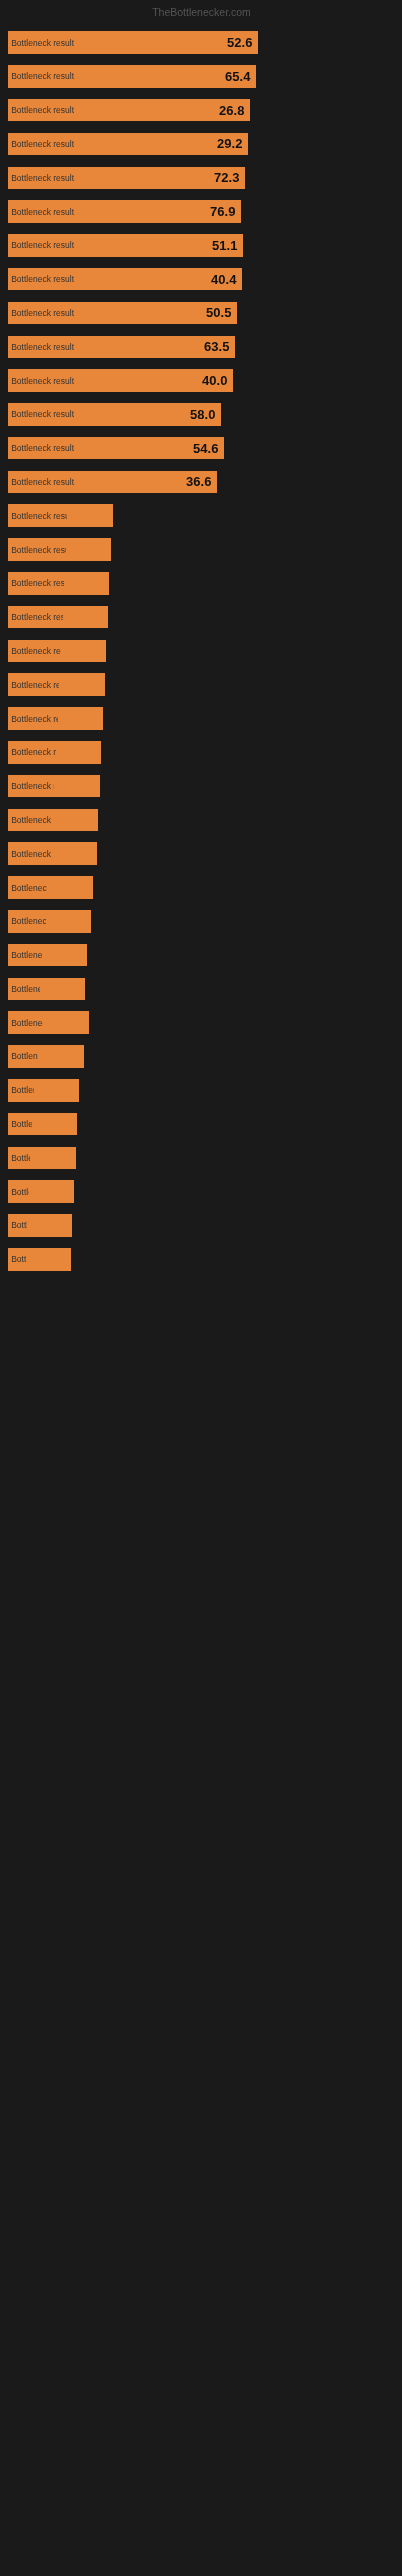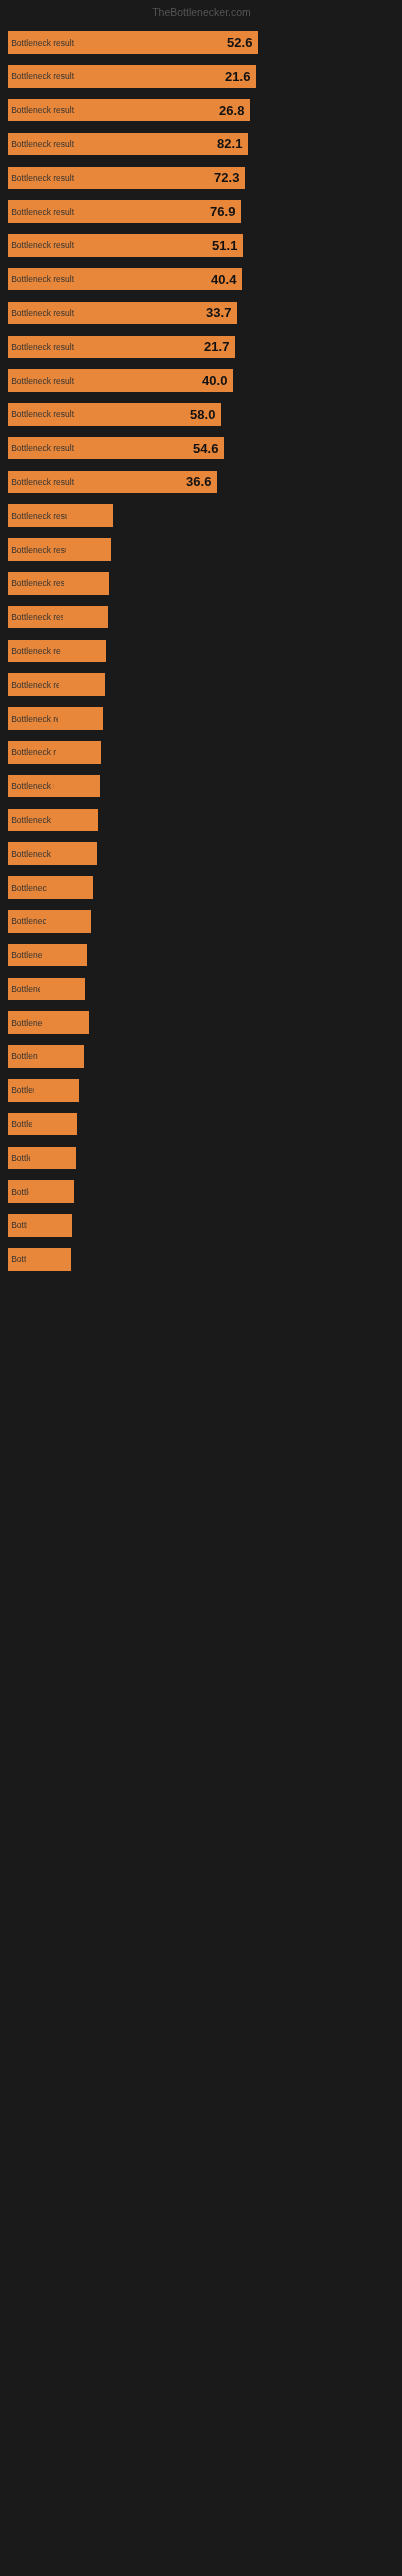--- a/index.html
+++ b/index.html
@@ -61,37 +61,37 @@
       <div class="bar-wrap" style="width: 100%;">
         <div class="bar" style="width: 250px; position: relative; min-width: 250px;">
           <span class="bar-value">52.6</span>
           <span style="position: absolute; left: 3.2px; top: 50%; transform: translateY(-50%); color: rgb(51, 51, 51); font-size: 8.5px; font-weight: 500; white-space: nowrap; overflow: hidden; max-width: 201px;">Bottleneck result</span>
         </div>
       </div>
     </div>
     <div class="bar-row">
       <div class="bar-wrap" style="width: 100%;">
         <div class="bar" style="width: 248px; position: relative; min-width: 248px;">
-          <span class="bar-value">21.6</span>
+          <span class="bar-value">65.4</span>
           <span style="position: absolute; left: 3.2px; top: 50%; transform: translateY(-50%); color: rgb(51, 51, 51); font-size: 8.5px; font-weight: 500; white-space: nowrap; overflow: hidden; max-width: 200px;">Bottleneck result</span>
         </div>
       </div>
     </div>
     <div class="bar-row">
       <div class="bar-wrap" style="width: 100%;">
         <div class="bar" style="width: 242px; position: relative; min-width: 242px;">
           <span class="bar-value">26.8</span>
           <span style="position: absolute; left: 3.2px; top: 50%; transform: translateY(-50%); color: rgb(51, 51, 51); font-size: 8.5px; font-weight: 500; white-space: nowrap; overflow: hidden; max-width: 193px;">Bottleneck result</span>
         </div>
       </div>
     </div>
     <div class="bar-row">
       <div class="bar-wrap" style="width: 100%;">
         <div class="bar" style="width: 240px; position: relative; min-width: 240px;">
-          <span class="bar-value">82.1</span>
+          <span class="bar-value">29.2</span>
           <span style="position: absolute; left: 3.2px; top: 50%; transform: translateY(-50%); color: rgb(51, 51, 51); font-size: 8.5px; font-weight: 500; white-space: nowrap; overflow: hidden; max-width: 192px;">Bottleneck result</span>
         </div>
       </div>
     </div>
     <div class="bar-row">
       <div class="bar-wrap" style="width: 100%;">
         <div class="bar" style="width: 237px; position: relative; min-width: 237px;">
           <span class="bar-value">72.3</span>
           <span style="position: absolute; left: 3.2px; top: 50%; transform: translateY(-50%); color: rgb(51, 51, 51); font-size: 8.5px; font-weight: 500; white-space: nowrap; overflow: hidden; max-width: 189px;">Bottleneck result</span>
         </div>
@@ -117,29 +117,29 @@
       <div class="bar-wrap" style="width: 100%;">
         <div class="bar" style="width: 234px; position: relative; min-width: 234px;">
           <span class="bar-value">40.4</span>
           <span style="position: absolute; left: 3.2px; top: 50%; transform: translateY(-50%); color: rgb(51, 51, 51); font-size: 8.5px; font-weight: 500; white-space: nowrap; overflow: hidden; max-width: 186px;">Bottleneck result</span>
         </div>
       </div>
     </div>
     <div class="bar-row">
       <div class="bar-wrap" style="width: 100%;">
         <div class="bar" style="width: 229px; position: relative; min-width: 229px;">
-          <span class="bar-value">33.7</span>
+          <span class="bar-value">50.5</span>
           <span style="position: absolute; left: 3.2px; top: 50%; transform: translateY(-50%); color: rgb(51, 51, 51); font-size: 8.5px; font-weight: 500; white-space: nowrap; overflow: hidden; max-width: 181px;">Bottleneck result</span>
         </div>
       </div>
     </div>
     <div class="bar-row">
       <div class="bar-wrap" style="width: 100%;">
         <div class="bar" style="width: 227px; position: relative; min-width: 227px;">
-          <span class="bar-value">21.7</span>
+          <span class="bar-value">63.5</span>
           <span style="position: absolute; left: 3.2px; top: 50%; transform: translateY(-50%); color: rgb(51, 51, 51); font-size: 8.5px; font-weight: 500; white-space: nowrap; overflow: hidden; max-width: 179px;">Bottleneck result</span>
         </div>
       </div>
     </div>
     <div class="bar-row">
       <div class="bar-wrap" style="width: 100%;">
         <div class="bar" style="width: 225px; position: relative; min-width: 225px;">
           <span class="bar-value">40.0</span>
           <span style="position: absolute; left: 3.2px; top: 50%; transform: translateY(-50%); color: rgb(51, 51, 51); font-size: 8.5px; font-weight: 500; white-space: nowrap; overflow: hidden; max-width: 177px;">Bottleneck result</span>
         </div>

